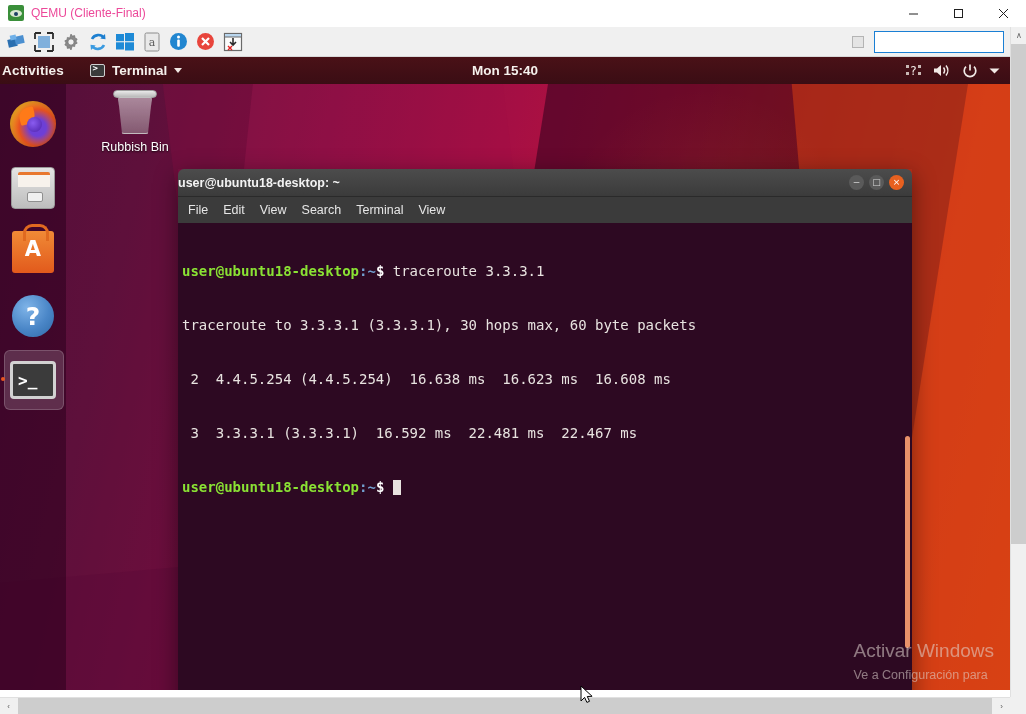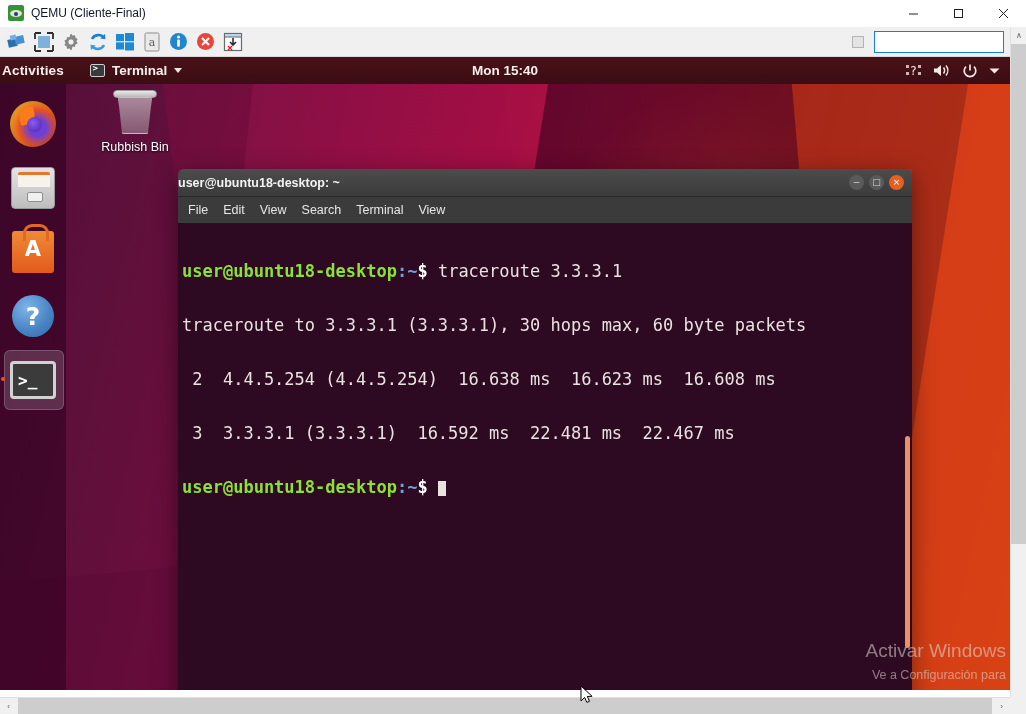--- a/index.html
+++ b/index.html
@@ -41,21 +41,21 @@
     border-radius: 50%;
   }
   .win-icon::after {
     content: "";
     position: absolute; left: 6px; top: 6.5px;
     width: 4px; height: 4px;
     background: #1d3f66;
     border-radius: 50%;
   }
   .win-title {
-    font-size: 12px; color: #0f172a;
+    font-size: 12px; color: #ec4899;
     white-space: nowrap;
   }
   .win-btns {
     margin-left: auto; display: flex; height: 27px;
   }
   .win-btn {
     width: 45px; height: 27px;
     display: flex; align-items: center; justify-content: center;
     font-size: 11px; color: #202020;
     font-family: "DejaVu Sans", sans-serif;
@@ -385,21 +385,21 @@
     background: #3b3b3b;
     display: flex; align-items: center;
     padding-left: 10px; gap: 15px;
     color: #e6e6e6; font-size: 12.5px;
   }
   .term-body {
     height: 490px;
     background: #2d0922;
     padding: 3px 0 0 2px;
     font-family: "DejaVu Sans Mono", monospace;
-    font-size: 17px;
+    font-size: 14px;
     line-height: 18px;
     color: #e8e3e0;
     position: relative;
     overflow: hidden;
     white-space: pre;
   }
   .t-line { padding-left: 2px; }
   .t-user { color: #8ae234; font-weight: bold; }
   .t-path { color: #729fcf; font-weight: bold; }
   .t-dollar { color: #ffffff; font-weight: bold; }
@@ -411,22 +411,21 @@
   }
   .term-scroll {
     position: absolute; right: 2px; top: 213px;
     width: 5px; height: 212px;
     background: #e8926a;
     border-radius: 3px;
   }
 
   
   .watermark {
-    position: absolute; right: 4px; bottom: 8px;
-    text-align: right;
+    position: absolute; right: 16px; bottom: 8px;
     color: rgba(225, 215, 210, .55);
     z-index: 40;
     pointer-events: none;
   }
   .wm1 { font-size: 19px; }
   .wm2 { font-size: 12.5px; margin-top: 6px; }
 
   
   .cursor {
     position: absolute; left: 580px; top: 685px;

